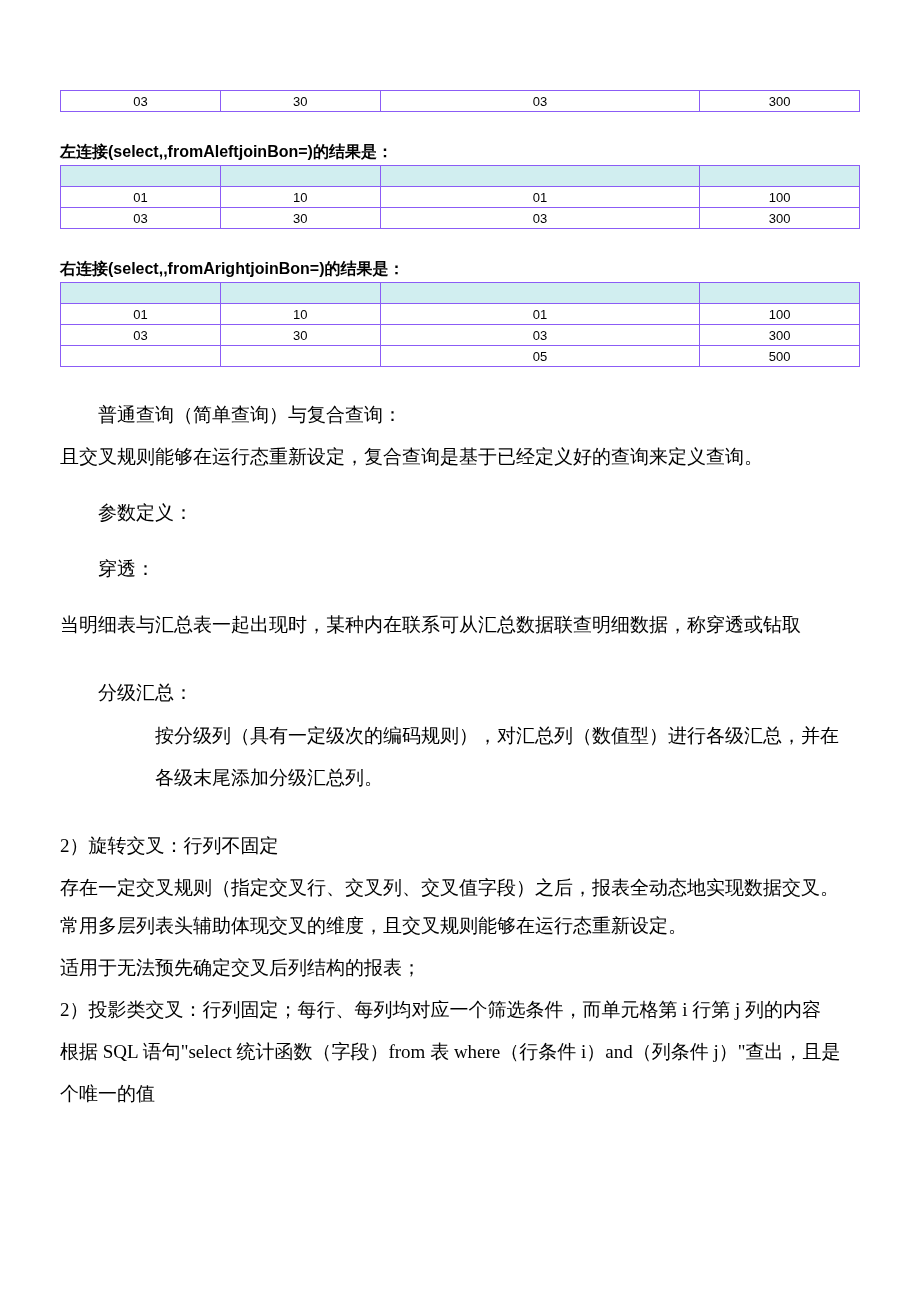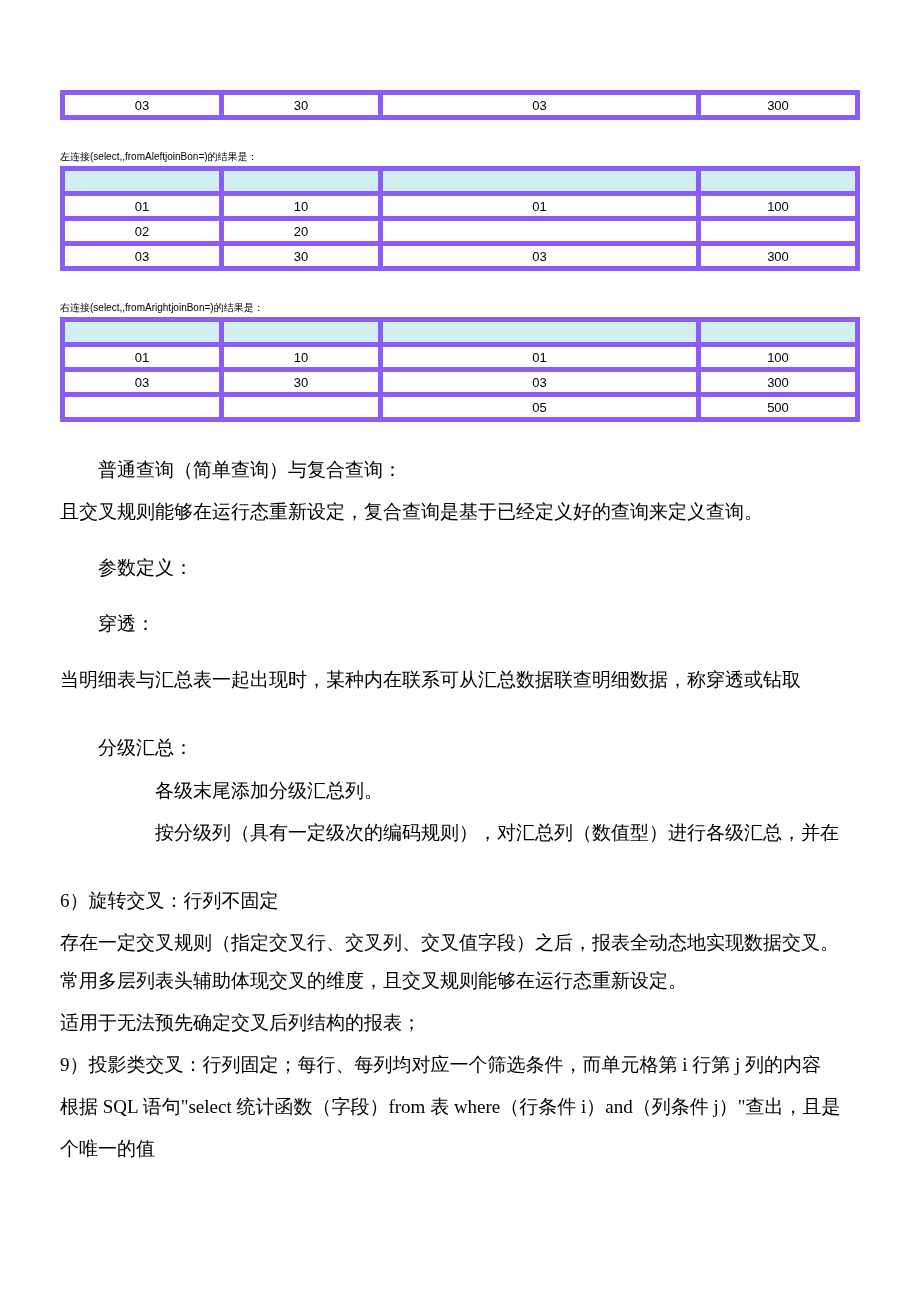--- a/index.html
+++ b/index.html
@@ -13,21 +13,21 @@
   }
   .page {
     padding: 90px 60px 60px 60px;
   }
   table {
     border-collapse: collapse;
     width: 100%;
     margin-bottom: 4px;
   }
   td, th {
-    border: 5px solid #8b5cf6;
+    border: 1px solid #8b5cf6;
     text-align: center;
     height: 18px;
     font-size: 13px;
     font-family: Arial, sans-serif;
   }
   .hdr {
     background: #d1eef0;
   }
   .para {
     margin: 0 0 6px 0;
@@ -35,22 +35,23 @@
     font-size: 19px;
   }
   .indent1 {
     text-indent: 2em;
   }
   .indent2 {
     padding-left: 5em;
   }
   .caption {
     font-family: Arial, "SimSun", sans-serif;
-    font-size: 10px;
+    font-size: 16px;
     margin: 0 0 2px 0;
+    font-weight: bold;
   }
   .section-gap {
     height: 26px;
   }
   .small-gap {
     height: 14px;
   }
 </style>
 </head>
 <body>
@@ -77,26 +78,20 @@
       <td style="width:20%"></td>
       <td style="width:20%"></td>
       <td style="width:40%"></td>
       <td style="width:20%"></td>
     </tr>
     <tr>
       <td>01</td>
       <td>10</td>
       <td>01</td>
       <td>100</td>
-    </tr>
-    <tr>
-      <td>02</td>
-      <td>20</td>
-      <td></td>
-      <td></td>
     </tr>
     <tr>
       <td>03</td>
       <td>30</td>
       <td>03</td>
       <td>300</td>
     </tr>
   </tbody>
     </table>
 
@@ -143,26 +138,26 @@
 
   <div class="small-gap"></div>
 
   <p class="para indent1">穿透：</p>
   <div class="small-gap"></div>
   <p class="para">当明细表与汇总表一起出现时，某种内在联系可从汇总数据联查明细数据，称穿透或钻取</p>
 
   <div class="section-gap"></div>
 
   <p class="para indent1">分级汇总：</p>
+  <p class="para indent2">按分级列（具有一定级次的编码规则），对汇总列（数值型）进行各级汇总，并在</p>
   <p class="para indent2">各级末尾添加分级汇总列。</p>
-  <p class="para indent2">按分级列（具有一定级次的编码规则），对汇总列（数值型）进行各级汇总，并在</p>
 
   <div class="section-gap"></div>
 
-  <p class="para">6）旋转交叉：行列不固定</p>
+  <p class="para">2）旋转交叉：行列不固定</p>
   <p class="para" style="margin-bottom:2px">存在一定交叉规则（指定交叉行、交叉列、交叉值字段）之后，报表全动态地实现数据交叉。</p>
   <p class="para">常用多层列表头辅助体现交叉的维度，且交叉规则能够在运行态重新设定。</p>
   <p class="para">适用于无法预先确定交叉后列结构的报表；</p>
-  <p class="para">9）投影类交叉：行列固定；每行、每列均对应一个筛选条件，而单元格第 i 行第 j 列的内容</p>
+  <p class="para">2）投影类交叉：行列固定；每行、每列均对应一个筛选条件，而单元格第 i 行第 j 列的内容</p>
   <p class="para">根据 SQL 语句"select 统计函数（字段）from 表 where（行条件 i）and（列条件 j）"查出，且是</p>
   <p class="para">个唯一的值</p>
 
 </div>
 
 </body></html>

